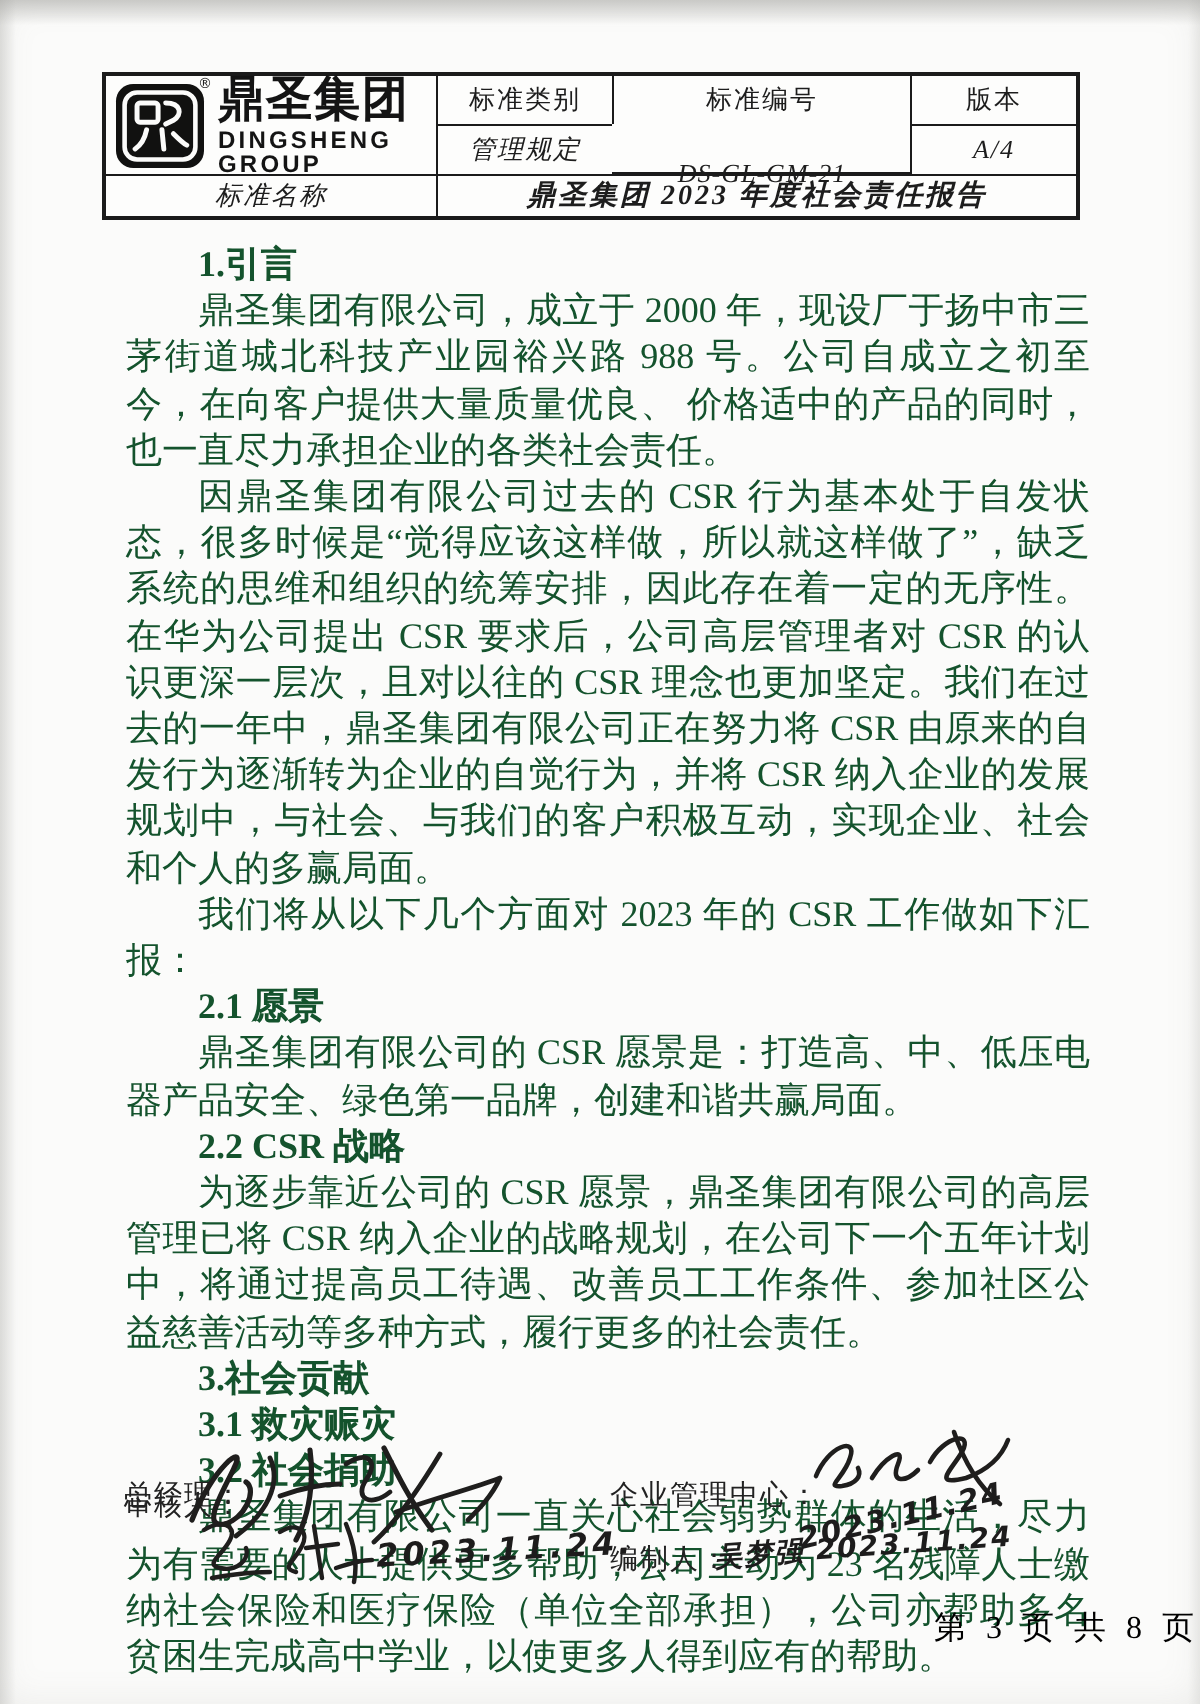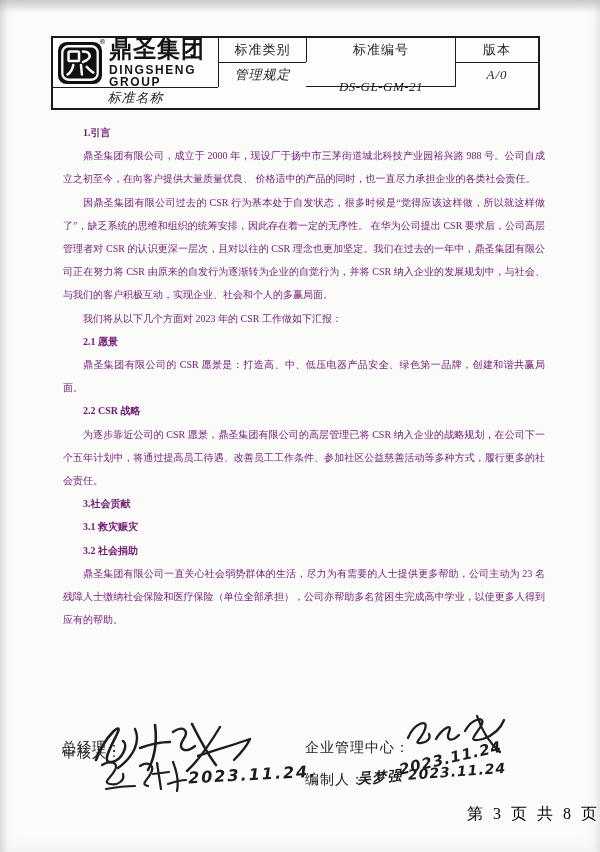--- a/index.html
+++ b/index.html
@@ -44,21 +44,21 @@
     font-family:"DejaVu Sans",sans-serif; }
   .logo-text { display:flex; flex-direction:column; align-items:flex-start; line-height:1; }
   .logo-cn { font-size:23px; font-weight:900; color:#141414; letter-spacing:1px;
     font-family:"Liberation Sans",sans-serif; transform:scaleY(1.05); }
   .logo-en { font-size:12px; font-weight:bold; color:#141414; letter-spacing:1.6px;
     font-family:"Liberation Sans",sans-serif; margin-top:3px; }
 
   
   .doc {
     position:absolute; left:63px; top:121px; width:482px;
-    font-size:10px; line-height:23.2px; color:#701a75;
+    font-size:18px; line-height:23.2px; color:#14532d;
     text-align:justify;
   }
   .doc .block { text-indent:2em; }
   .doc .heading { font-weight:bold; }
 
   
   .sig-label { position:absolute; font-size:14px; color:#222; letter-spacing:1px; white-space:nowrap; }
   .hand { position:absolute; color:#1d1c1c; font-family:"DejaVu Sans",sans-serif;
     font-style:italic; font-weight:600; white-space:nowrap; }
   .sig-svg { position:absolute; }
@@ -95,22 +95,23 @@
       <div class="logo-text">
         <span class="logo-cn">鼎圣集团</span>
         <span class="logo-en">DINGSHENG GROUP</span>
       </div>
     </div>
     <div class="cell bl" style="grid-row:1;grid-column:2;">标准类别</div>
     <div class="cell bl" style="grid-row:1;grid-column:3;">标准编号</div>
     <div class="cell bl" style="grid-row:1;grid-column:4;">版本</div>
     <div class="cell bl bt" style="grid-row:2;grid-column:2;">管理规定</div>
     <div class="cell bl bt mono-ish" style="grid-row:2;grid-column:3;">DS-GL-GM-21</div>
-    <div class="cell bl bt" style="grid-row:2;grid-column:4;">A/0</div>
+    <div class="cell bl bt" style="grid-row:2;grid-column:4;">A/4</div>
     <div class="cell bt" style="grid-row:3;grid-column:1;">标准名称</div>
+    <div class="cell bl bt cell-title" style="grid-row:3;">鼎圣集团 2023 年度社会责任报告</div>
   </div>
 
   <div class="doc">
       <div class="block heading">1.引言</div>
       <div class="block para">鼎圣集团有限公司，成立于 2000 年，现设厂于扬中市三茅街道城北科技产业园裕兴路 988 号。公司自成立之初至今，在向客户提供大量质量优良、 价格适中的产品的同时，也一直尽力承担企业的各类社会责任。</div>
       <div class="block para">因鼎圣集团有限公司过去的 CSR 行为基本处于自发状态，很多时候是“觉得应该这样做，所以就这样做了”，缺乏系统的思维和组织的统筹安排，因此存在着一定的无序性。 在华为公司提出 CSR 要求后，公司高层管理者对 CSR 的认识更深一层次，且对以往的 CSR 理念也更加坚定。我们在过去的一年中，鼎圣集团有限公司正在努力将 CSR 由原来的自发行为逐渐转为企业的自觉行为，并将 CSR 纳入企业的发展规划中，与社会、与我们的客户积极互动，实现企业、社会和个人的多赢局面。</div>
       <div class="block para">我们将从以下几个方面对 2023 年的 CSR 工作做如下汇报：</div>
       <div class="block heading">2.1 愿景</div>
       <div class="block para">鼎圣集团有限公司的 CSR 愿景是：打造高、中、低压电器产品安全、绿色第一品牌，创建和谐共赢局面。</div>
       <div class="block heading">2.2 CSR 战略</div>

